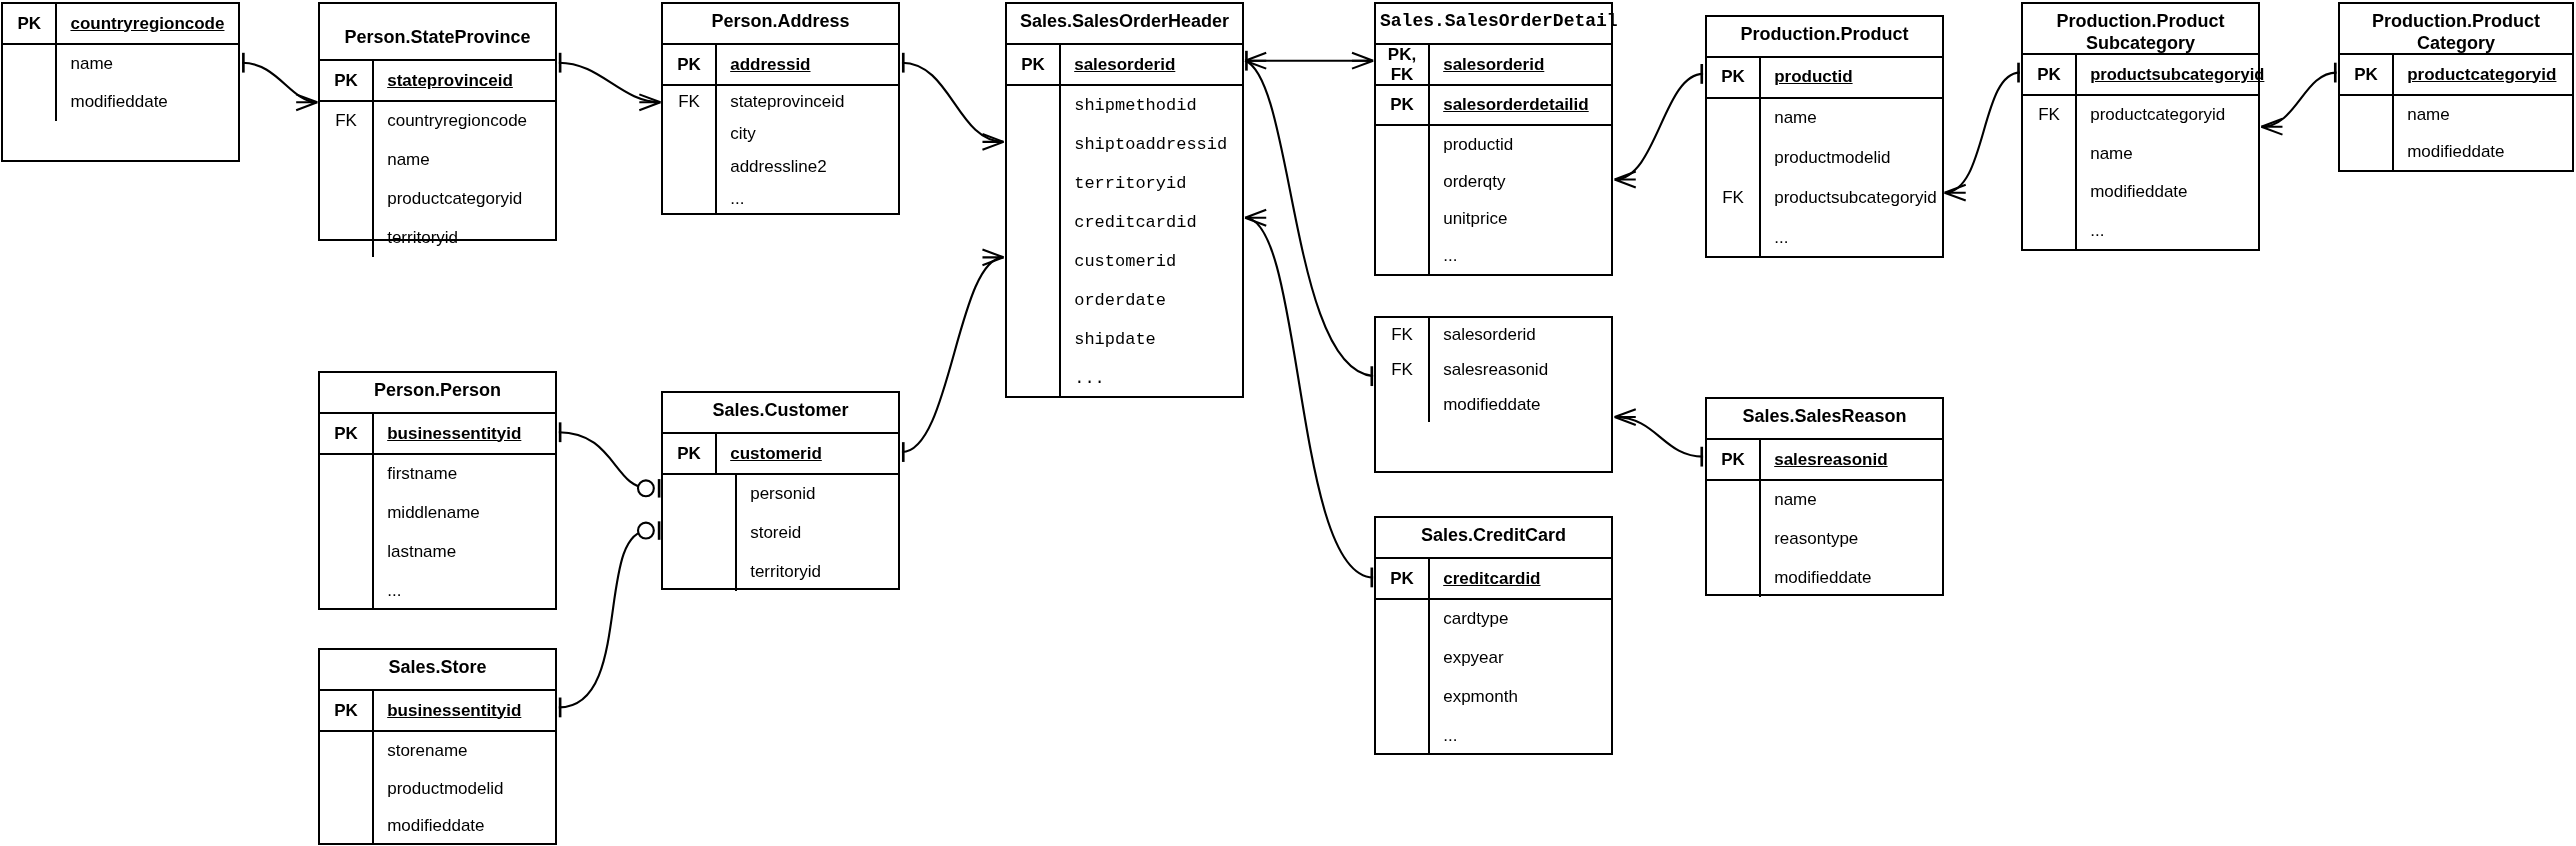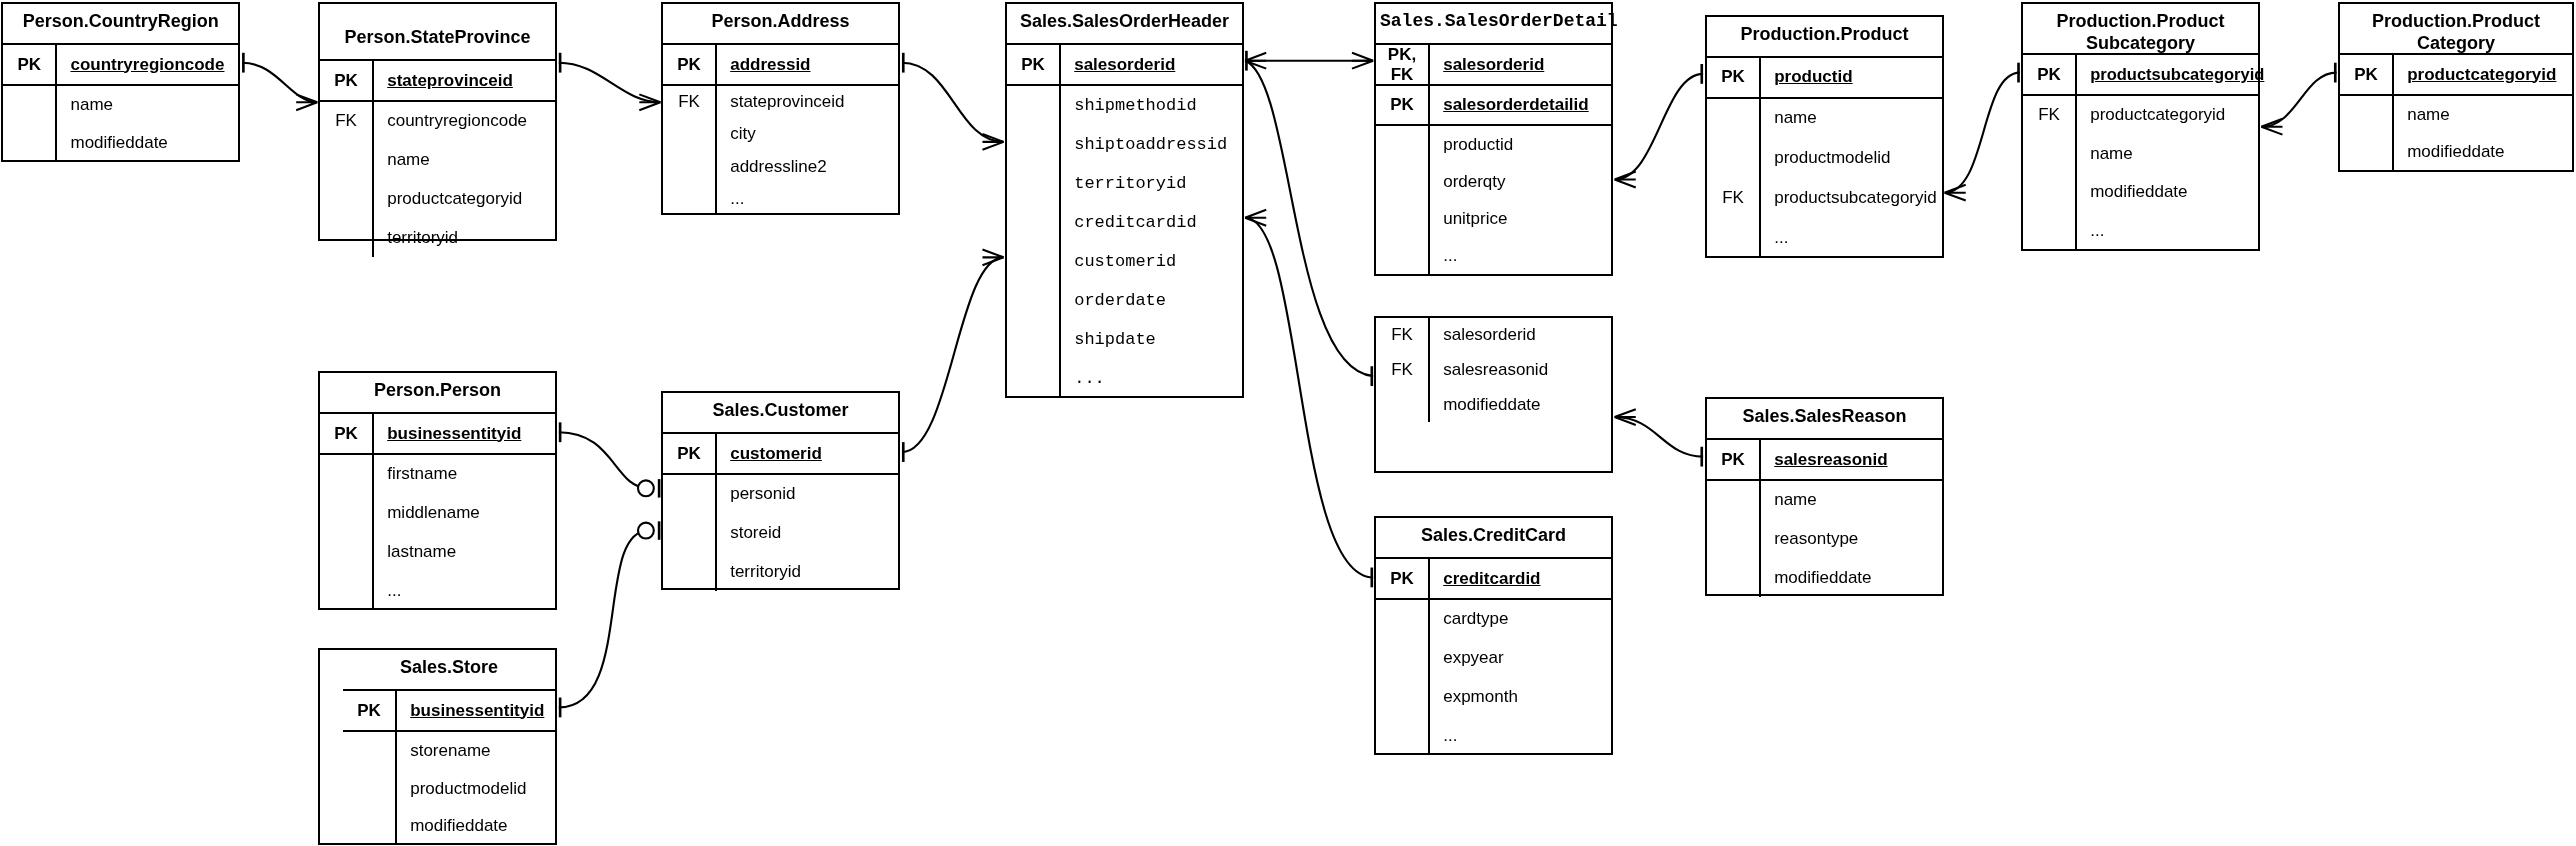--- a/index.html
+++ b/index.html
@@ -112,21 +112,20 @@
         <path d="M 846,1072 C 960,1072 900,804 982,804"></path>
         <line x1="848" y1="1057" x2="848" y2="1087" stroke-width="4"></line>
         <circle cx="978" cy="804" r="12" fill="#fff"></circle>
         <line x1="998" y1="790" x2="998" y2="818" stroke-width="4"></line>
       </g>
 
     </g>
   </svg>
 
   <div class="tbl" style="left:1.3px;top:2px;width:239px;height:160px;">
-    <div class="title" style="height:41px;">Person.CountryRegion</div>
     <div class="row sep" style="height:41px;">
       <div class="key pk">PK</div>
       <div class="fld pkname">countryregioncode</div>
     </div>
     <div class="attrlist" style="height:76px;">
       <div class="attrkeys">
         <div style="height:50%"></div>
         <div style="height:50%"></div>
       </div>
       <div class="attrnames">
@@ -322,35 +321,35 @@
       </div>
     </div>
   </div>
 
   <div class="tbl" style="left:661px;top:391px;width:239px;height:199px;">
     <div class="title" style="height:41px;">Sales.Customer</div>
     <div class="row sep" style="height:41px;">
       <div class="key pk">PK</div>
       <div class="fld pkname">customerid</div>
     </div>
-    <div class="attrlist" style="height:116px;">
+    <div class="attrlist" style="height:116px;padding-left:20px;">
       <div class="attrkeys">
         <div style="height:33.34%"></div>
         <div style="height:33.33%"></div>
         <div style="height:33.33%"></div>
       </div>
       <div class="attrnames">
         <div style="height:33.34%">personid</div>
         <div style="height:33.33%">storeid</div>
         <div style="height:33.33%">territoryid</div>
       </div>
     </div>
   </div>
 
-  <div class="tbl" style="left:318px;top:648px;width:239px;height:197px;padding-left:23px;">
+  <div class="tbl" style="left:318px;top:648px;width:239px;height:197px;">
     <div class="title" style="height:41px;">Sales.Store</div>
     <div class="row sep" style="height:41px;">
       <div class="key pk">PK</div>
       <div class="fld pkname">businessentityid</div>
     </div>
     <div class="attrlist" style="height:113px;">
       <div class="attrkeys">
         <div style="height:33.34%"></div>
         <div style="height:33.33%"></div>
         <div style="height:33.33%"></div>

